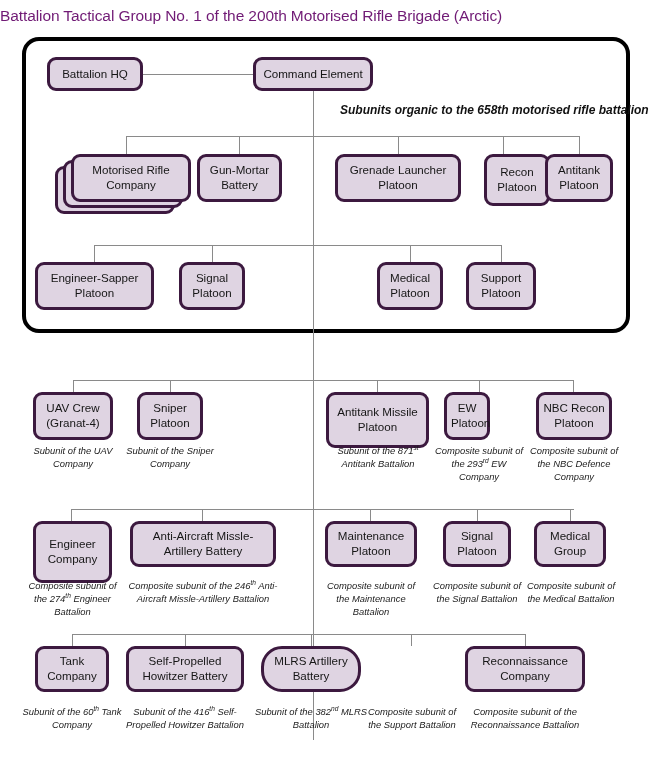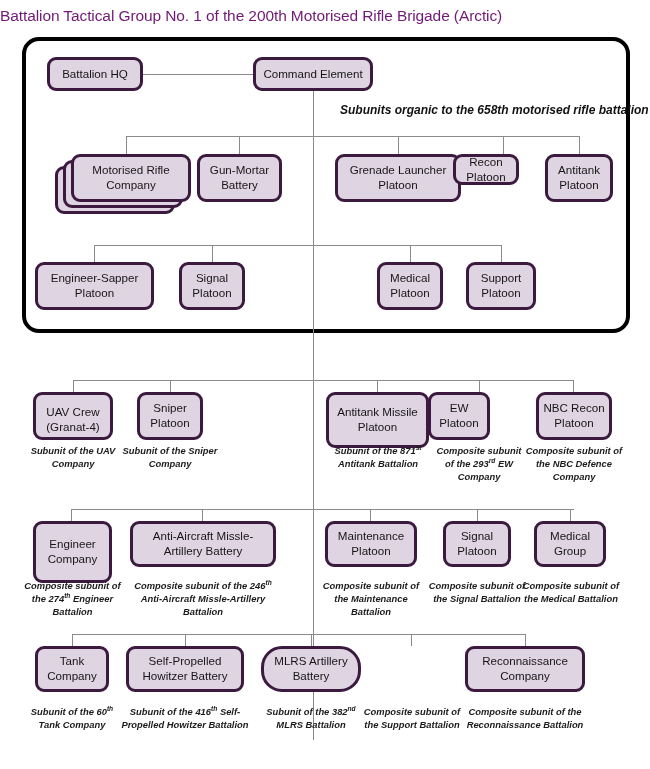--- a/index.html
+++ b/index.html
@@ -81,21 +81,20 @@
 
   
   .caption {
     position: absolute;
     text-align: center;
     font-style: italic;
     font-size: 9.4px;
     line-height: 1.38;
     color: #1b1b1b;
     z-index: 3;
-    font-weight: bold;
   }
   .caption sup {
     font-size: 6.6px;
     vertical-align: super;
     line-height: 0;
   }
 
   
   #organic-note {
     position: absolute;
@@ -177,21 +176,21 @@
   </div>
 
   <div class="box" style="left:197px; top:154px; width:85px; height:48px;">
     <span class="lbl">Gun-Mortar Battery</span>
   </div>
 
   <div class="box" style="left:335px; top:154px; width:126px; height:48px;">
     <span class="lbl">Grenade Launcher Platoon</span>
   </div>
 
-  <div class="box" style="left:453px; top:154px; width:66px; height:31px;">
+  <div class="box" style="left:484px; top:154px; width:66px; height:52px;">
     <span class="lbl">Recon Platoon</span>
   </div>
 
   <div class="box" style="left:545px; top:154px; width:68px; height:48px;">
     <span class="lbl">Antitank Platoon</span>
   </div>
 
   <div class="box" style="left:35px; top:262px; width:119px; height:48px;">
     <span class="lbl">Engineer-Sapper Platoon</span>
   </div>
@@ -201,36 +200,36 @@
   </div>
 
   <div class="box" style="left:466px; top:262px; width:70px; height:48px;">
     <span class="lbl">Support Platoon</span>
   </div>
 
   <div class="box" style="left:377px; top:262px; width:66px; height:48px;">
     <span class="lbl">Medical Platoon</span>
   </div>
 
-  <div class="box" style="left:33px; top:392px; width:80px; height:48px;align-items:flex-end;">
+  <div class="box" style="left:33px; top:392px; width:80px; height:48px;">
     <span class="lbl">UAV Crew (Granat-4)</span>
   </div>
   <div class="caption" style="left:23px; top:445px; width:100px;">Subunit of the UAV Company</div>
 
   <div class="box" style="left:137px; top:392px; width:66px; height:48px;">
     <span class="lbl">Sniper Platoon</span>
   </div>
   <div class="caption" style="left:120px; top:445px; width:100px;">Subunit of the Sniper Company</div>
 
   <div class="box" style="left:326px; top:392px; width:103px; height:56px;">
     <span class="lbl">Antitank Missile Platoon</span>
   </div>
   <div class="caption" style="left:323px; top:445px; width:110px;"><span>Subunit of the 871</span><sup>st</sup><span> Antitank Battalion</span></div>
 
-  <div class="box" style="left:428px; top:392px; width:62px; height:48px;">
+  <div class="box" style="left:444px; top:392px; width:46px; height:48px;">
     <span class="lbl">EW Platoon</span>
   </div>
   <div class="caption" style="left:431px; top:445px; width:96px;"><span>Composite subunit of the 293</span><sup>rd</sup><span> EW Company</span></div>
 
   <div class="box" style="left:536px; top:392px; width:76px; height:48px;">
     <span class="lbl">NBC Recon Platoon</span>
   </div>
   <div class="caption" style="left:524px; top:445px; width:100px;">Composite subunit of the NBC Defence Company</div>
 
   <div class="box" style="left:33px; top:521px; width:79px; height:62px;">

